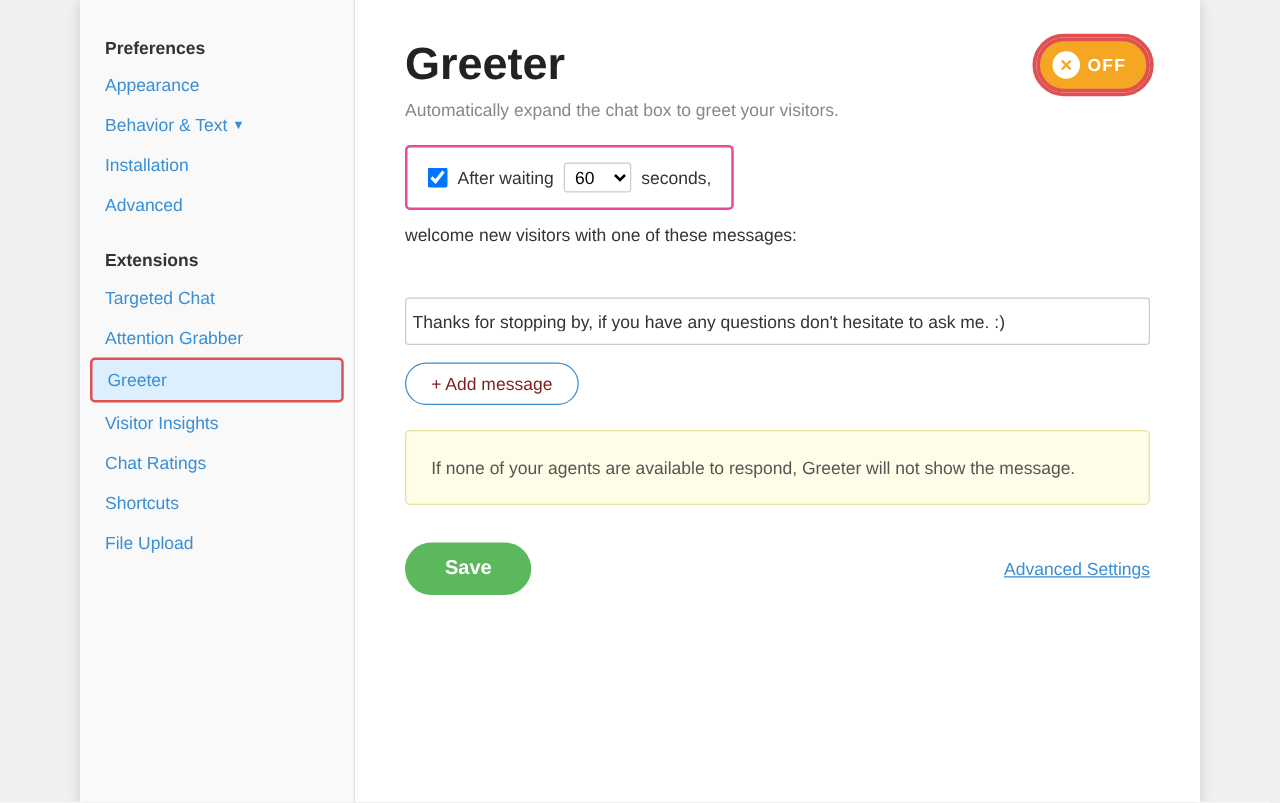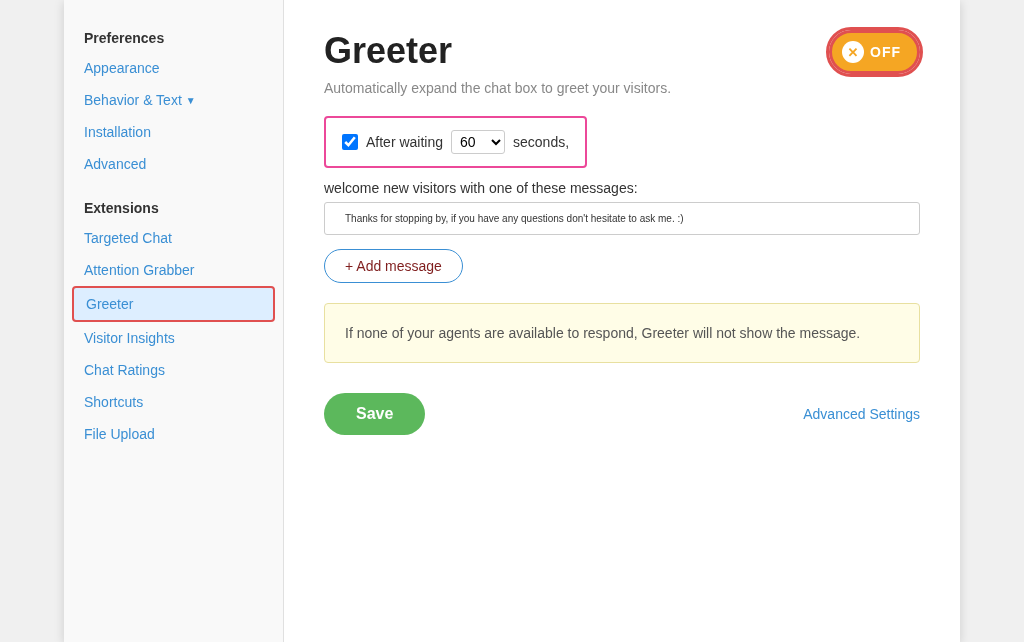--- a/index.html
+++ b/index.html
@@ -140,24 +140,25 @@
     
     .message-row {
       display: flex;
       align-items: center;
       margin-bottom: 14px;
     }
     .message-input {
       flex: 1;
       border: 1px solid #ccc;
       border-radius: 3px;
-      padding: 10px 20px;
-      font-size: 10px;
+      padding: 10px 5px;
+      font-size: 14px;
       color: #333;
       max-width: 700px;
+      margin-top: 36px;
     }
     
     .add-message-btn {
       display: inline-block;
       border: 1px solid #3a8fd4;
       border-radius: 20px;
       padding: 8px 20px;
       color: #7f1d1d;
       font-size: 14px;
       background: #fff;
@@ -196,20 +197,21 @@
       border-radius: 30px;
       padding: 12px 32px;
       font-size: 16px;
       font-weight: bold;
       cursor: pointer;
     }
     .advanced-link {
       color: #3a8fd4;
       font-size: 14px;
       cursor: pointer;
+      text-decoration: underline;
     }
     .full-row {
       display: flex;
       align-items: baseline;
       flex-wrap: wrap;
       gap: 4px;
       font-size: 14px;
       color: #333;
       margin-bottom: 6px;
     }

